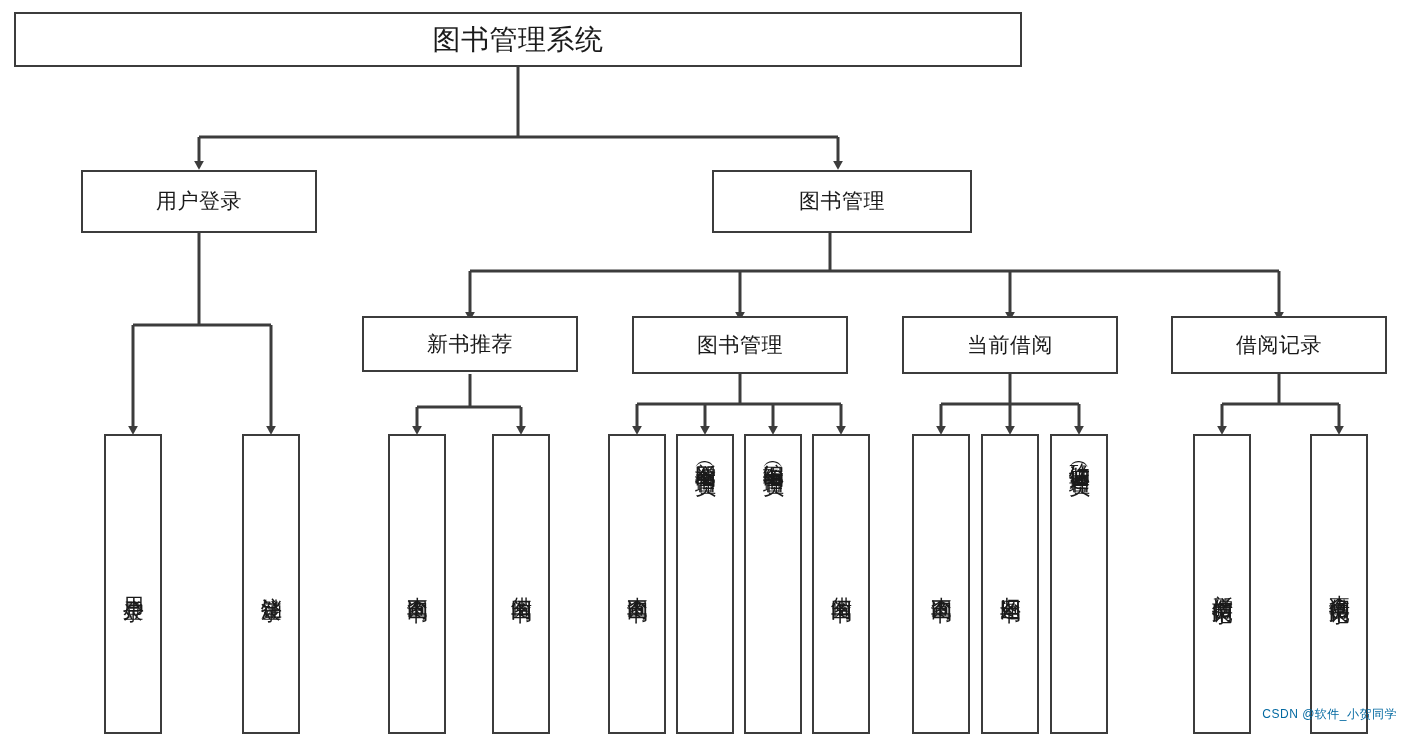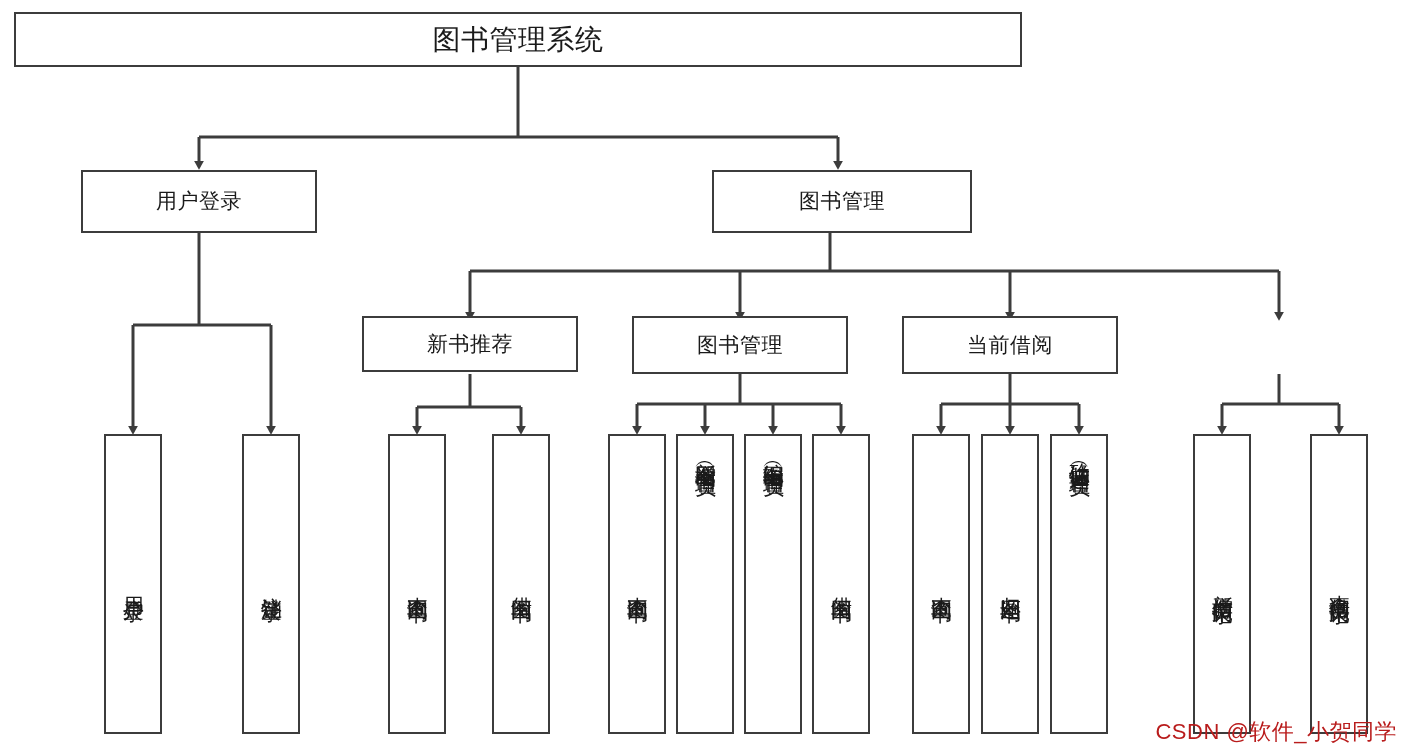--- a/index.html
+++ b/index.html
@@ -66,23 +66,23 @@
     max-height: 100%;
   }
   
   .node.vert.centered {
     align-items: center;
     padding-top: 0;
   }
   #watermark {
     position: absolute;
     right: 8px;
-    bottom: 0;
-    font-size: 22px;
-    color: #b91c1c;
+    bottom: 24px;
+    font-size: 12px;
+    color: #0369a1;
     letter-spacing: 0.5px;
     white-space: nowrap;
     pointer-events: none;
   }
 </style>
 </head>
 <body>
 
 <div id="diagram-canvas">
 
@@ -154,20 +154,23 @@
   </div>
 
   <div class="node horiz" style="left:632px; top:316px; width:216px; height:58px;">
     <span class="node-label">图书管理</span>
   </div>
 
   <div class="node horiz" style="left:902px; top:316px; width:216px; height:58px;">
     <span class="node-label">当前借阅</span>
   </div>
 
+  <div class="node horiz" style="left:1171px; top:316px; width:216px; height:58px;">
+    <span class="node-label">借阅记录</span>
+  </div>
 
   <div class="node vert centered" style="left:104px; top:434px; width:58px; height:300px;">
     <span class="node-label">用户登录</span>
   </div>
 
   <div class="node vert centered" style="left:242px; top:434px; width:58px; height:300px;">
     <span class="node-label">注销登录</span>
   </div>
 
   <div class="node vert centered" style="left:388px; top:434px; width:58px; height:300px;">

